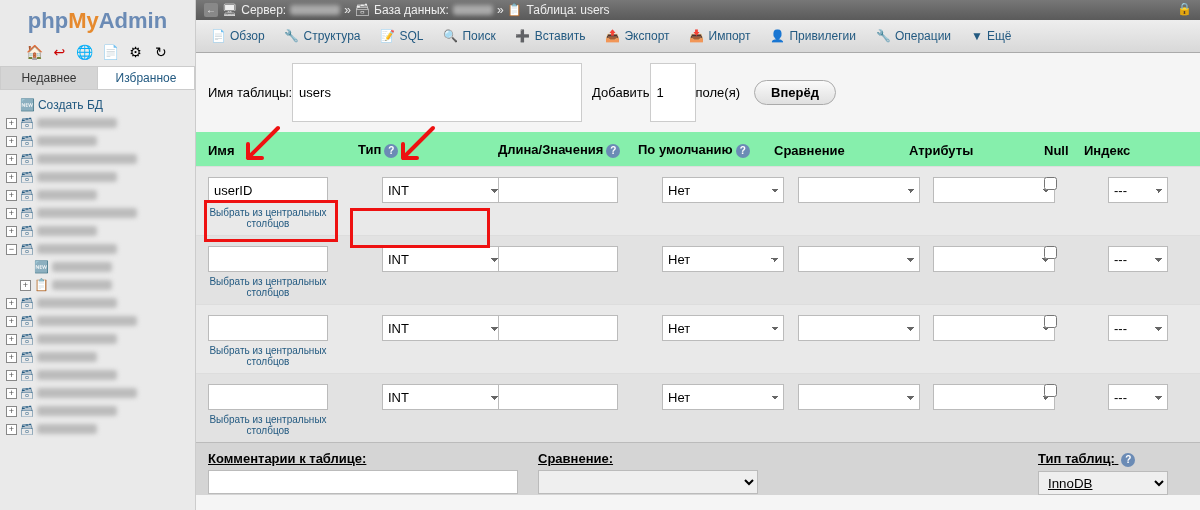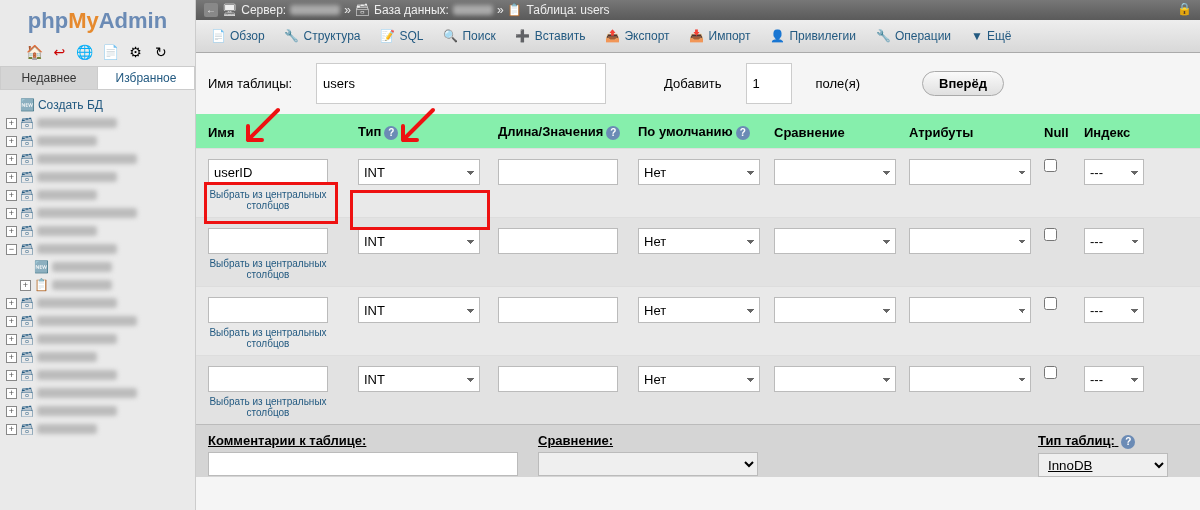--- a/index.html
+++ b/index.html
@@ -33,23 +33,23 @@
   
   .topbar { background:linear-gradient(#777,#5a5a5a); color:#eee; padding:3px 8px; font-size:12px; display:flex; align-items:center; gap:4px; position:relative; }
   .topbar .nav-btn { background:#888; width:14px; height:14px; border-radius:2px; text-align:center; line-height:14px; font-size:10px; }
   .topbar .blur { display:inline-block; width:50px; height:10px; background:#aaa; filter:blur(2px); border-radius:3px; vertical-align:middle; }
   .lock { position:absolute; right:8px; top:2px; }
   
   .tabs { background:linear-gradient(#eee,#d8d8d8); border-bottom:1px solid #aaa; padding:4px 6px; display:flex; gap:2px; }
   .tab { padding:5px 9px; color:#235a81; cursor:pointer; display:flex; align-items:center; gap:4px; font-size:12px; border-radius:3px 3px 0 0; }
   .tab-icon { font-size:12px; }
   
-  .form-bar { padding:10px 12px; display:flex; align-items:center; gap:24px; }
+  .form-bar { padding:10px 12px; display:flex; align-items:center; gap:0; }
   .form-bar label { font-size:13px; }
-  .form-bar input[type="text"] { border:1px solid #ccc; padding:12px 6px; font-size:13px; }
+  .form-bar input[type="text"] { border:1px solid #ccc; padding:21px 6px; font-size:13px; }
   .form-bar input.tbl-name { width:290px; }
   .form-bar input.add-n { width:46px; }
   .btn { background:linear-gradient(#fafafa,#e0e0e0); border:1px solid #aaa; border-radius:14px; padding:4px 16px; font-weight:bold; cursor:pointer; font-size:13px; }
   
   .columns-area { background:#86efac; }
   .col-headers { display:flex; padding:10px 12px 8px; font-weight:bold; font-size:13px; align-items:flex-end; position:relative; }
   .col-headers > div { }
   .cw-name { width:150px; }
   .cw-type { width:140px; }
   .cw-len  { width:140px; }
@@ -58,21 +58,21 @@
   .cw-attr { width:135px; }
   .cw-null { width:40px; }
   .cw-idx  { width:70px; }
   .help-icon { display:inline-block; width:14px; height:14px; border-radius:50%; background:#6b8bb5; color:#fff; font-size:10px; text-align:center; line-height:14px; margin-left:3px; }
   
   .col-row { display:flex; align-items:flex-start; padding:10px 12px 6px; border-top:1px solid #ddd; background:#e9e9e9; }
   .col-row.alt { background:#e2e2e2; }
   .col-row > div { }
   .inp, .sel { border:1px solid #bbb; background:#fff; padding:3px 5px; font-size:13px; height:26px; }
   .inp { width:120px; }
-  .sel { width:122px; appearance:none; background-image: linear-gradient(45deg, transparent 50%, #666 50%), linear-gradient(135deg, #666 50%, transparent 50%); background-position: right 8px top 11px, right 4px top 11px; background-size:4px 4px; background-repeat:no-repeat; padding-right:18px; }
+  .sel { width:122px; appearance:none; background-image: linear-gradient(45deg, transparent 50%, #666 50%), linear-gradient(135deg, #666 50%, transparent 50%); background-position: right 8px top 11px, right 4px top 11px; background-size:4px 4px; background-repeat:no-repeat; padding-right:18px;margin-left:24px; }
   .pick { font-size:10px; color:#235a81; text-align:center; width:120px; padding-top:4px; }
   
   
   .hl { position:absolute; border:3px solid #e11; pointer-events:none; z-index:50; }
   .arrow { position:absolute; z-index:51; }
   .arrow svg { display:block; }
 
   .footer-row { display:flex; padding:8px 12px 0; gap:0; font-weight:bold; font-size:13px; background:#d5d5d5; border-top:1px solid #bbb;text-decoration:underline; }
   .footer-row .grp { display:flex; flex-direction:column; gap:4px; }
   .footer-row .grp input, .footer-row .grp select { font-weight:normal; }

